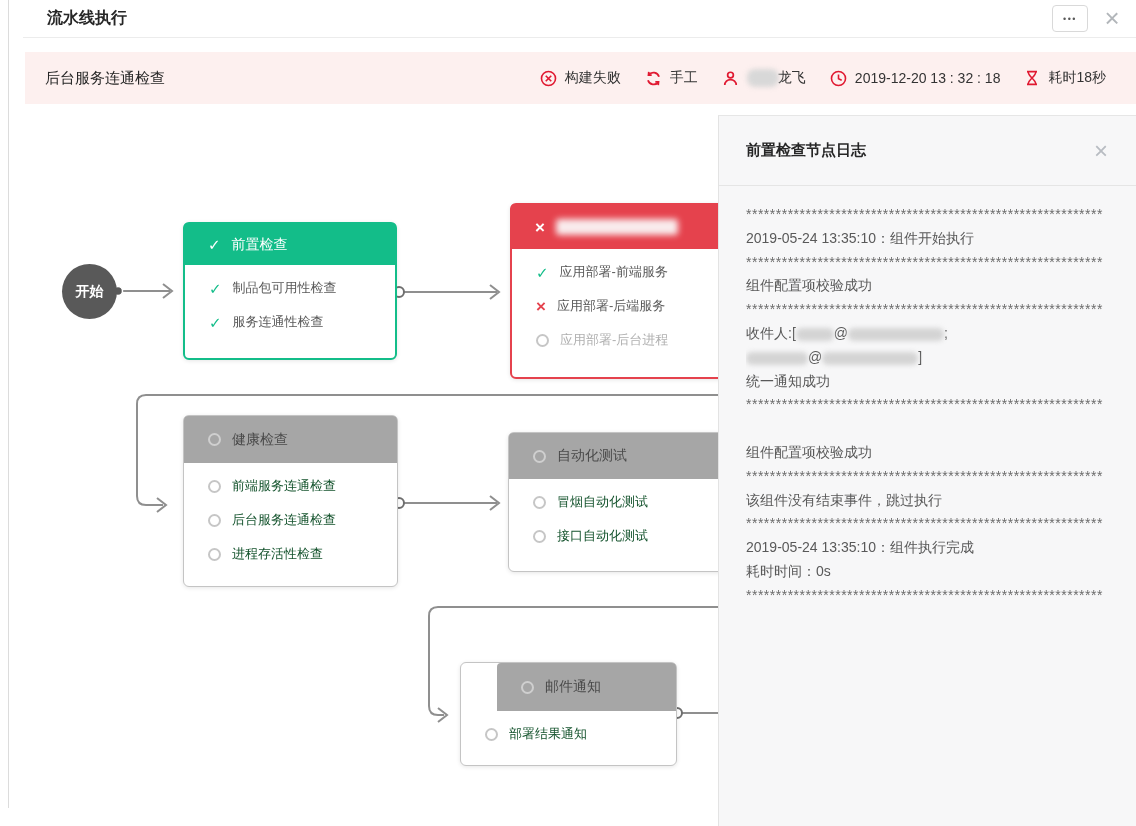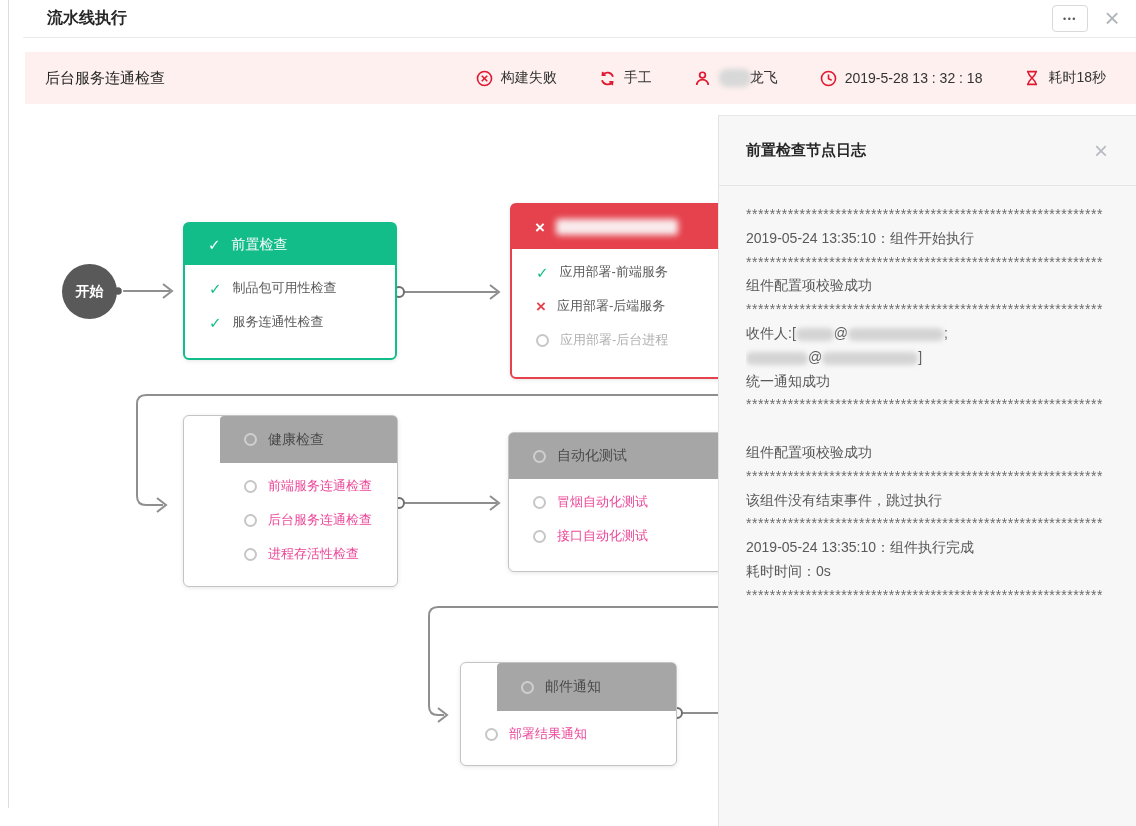--- a/index.html
+++ b/index.html
@@ -13,21 +13,21 @@
   .titlebar { position:absolute; left:23px; right:0; top:0; height:38px; border-bottom:1px solid #ececec; background:#fff; }
   .page-title { position:absolute; left:24px; top:8px; font-size:16px; font-weight:bold; color:#262626; }
   .more-btn { position:absolute; right:48px; top:5px; width:36px; height:27px; border:1px solid #d9d9d9; border-radius:4px; background:#fff;
               display:flex; align-items:center; justify-content:center; font-size:9px; letter-spacing:1.5px; color:#595959; cursor:pointer; }
   .win-close { position:absolute; right:10px; top:2px; width:28px; height:32px; display:flex; align-items:center; justify-content:center;
                color:#b2b6ba; font-size:26px; line-height:1; cursor:pointer; }
   
   .status-bar { position:absolute; left:25px; right:0; top:52px; height:52px; background:#fdf0ef;
                 display:flex; align-items:center; padding:0 30px 0 20px; }
   .pipeline-name { font-size:15px; color:#262626; }
-  .status-meta { margin-left:auto; display:flex; align-items:center; gap:42px; }
+  .status-meta { margin-left:auto; display:flex; align-items:center; gap:24px; }
   .meta-item { display:flex; align-items:center; gap:8px; font-size:14px; color:#333; }
   .meta-item svg { display:block; }
   .blur-chip { display:inline-block; background:#d8d8d8; border-radius:8px; filter:blur(2.5px); vertical-align:middle; }
   .name-blur { width:32px; height:18px; margin-right:-9px; position:relative; z-index:1; }
   
   .chart { position:absolute; left:9px; right:0; top:105px; bottom:0; background:#fff; }
   .flow-svg { position:absolute; left:0; top:0; width:1136px; height:826px; }
   .node-box { position:absolute; border-radius:6px; background:#fff; box-shadow:0 1px 4px rgba(0,0,0,.10); cursor:pointer; }
   .node-head { display:flex; align-items:center; gap:11px; padding:0 0 0 24px; border-radius:4px 4px 0 0; font-size:14px; font-weight:500; }
   .node-body { border-radius:0 0 4px 4px; background:#fff; padding:6px 0 10px 0; }
@@ -41,21 +41,21 @@
   .head-blur { width:122px; height:16px; background:#fbfbfb; border-radius:3px; filter:blur(3px); opacity:.92; }
   
   .node-success { border:2px solid #13bd89; }
   .node-success .node-head { background:#13bd89; color:#fff; height:43px; margin:-1px; width:calc(100% + 2px); }
   
   .node-failed { border:2px solid #e5424d; }
   .node-failed .node-head { background:#e5424d; color:#fff; height:46px; margin:-1px; width:calc(100% + 2px); }
   
   .node-pending { border:1px solid #c4c4c4; }
   .node-pending .node-head { background:#a6a6a6; color:#4a4a4a; }
-  .node-pending .node-row { color:#ec4899; }
+  .node-pending .node-row { color:#14532d; }
   .t-green { color:#13bd89; } .t-red { color:#e5424d; } .t-dark { color:#595959; } .t-white { color:#fff; }
   
   .log-panel { position:absolute; left:718px; top:115px; right:0; bottom:0; background:#f7f7f8;
                border-left:1px solid #e3e3e3; border-top:1px solid #e6e6e6; z-index:10; }
   .log-head { height:70px; display:flex; align-items:center; padding:0 24px 0 27px; border-bottom:1px solid #e5e5e5; }
   .log-title { font-size:15px; font-weight:bold; color:#262626; }
   .log-close { margin-left:auto; color:#b8bcc2; font-size:24px; line-height:1; cursor:pointer; padding:2px 4px; }
   .log-body { padding:17px 24px 0 27px; font-size:14px; color:#595959; }
   .log-line { line-height:23.8px; white-space:nowrap; overflow:hidden; }
   .log-line.stars { letter-spacing:.5px; color:#6b6b6b; }
@@ -101,21 +101,21 @@
         <path d="M2.6 14.2 a5.4 5.2 0 0 1 10.8 0" fill="none" stroke="#e01931" stroke-width="1.6"></path>
       </svg>
       <span class="blur-chip name-blur"></span>
       <span>龙飞</span>
     </span>
     <span class="meta-item">
       <svg width="17" height="17" viewBox="0 0 16 16">
         <circle cx="8" cy="8" r="6.6" fill="none" stroke="#e01931" stroke-width="1.5"></circle>
         <path d="M8 4.2 L8 8.2 L11 9.6" fill="none" stroke="#e01931" stroke-width="1.5"></path>
       </svg>
-      <span>2019-5-28 13 : 32 : 18</span>
+      <span>2019-12-20 13 : 32 : 18</span>
     </span>
     <span class="meta-item">
       <svg width="16" height="16" viewBox="0 0 16 16">
         <path d="M3 1.6 H13 M3 14.4 H13" stroke="#e01931" stroke-width="1.8"></path>
         <path d="M4.2 2 C4.2 6.5 11.8 9.5 11.8 14 M11.8 2 C11.8 6.5 4.2 9.5 4.2 14" fill="none" stroke="#e01931" stroke-width="1.5"></path>
       </svg>
       <span>耗时18秒</span>
     </span>
   </div>
 </div>
@@ -183,21 +183,21 @@
         <span class="ic-x t-red">×</span>
         <span class="t-dark">应用部署-后端服务</span>
       </div>
       <div class="node-row" style="color:#b0b0b0;">
         <span class="ic-circle"></span>
         <span>应用部署-后台进程</span>
       </div>
     </div>
   </div>
 
-  <div class="node-box node-pending" style="left:174px; top:310px; width:215px; height:172px;padding-left:36px;">
+  <div class="node-box node-pending" style="left:174px; top:310px; width:215px; height:172px;">
     <div class="node-head" style="height:47px;">
       <span class="ic-circle head"></span>
       <span>健康检查</span>
     </div>
     <div class="node-body">
       <div class="node-row">
         <span class="ic-circle"></span>
         <span>前端服务连通检查</span>
       </div>
       <div class="node-row">

